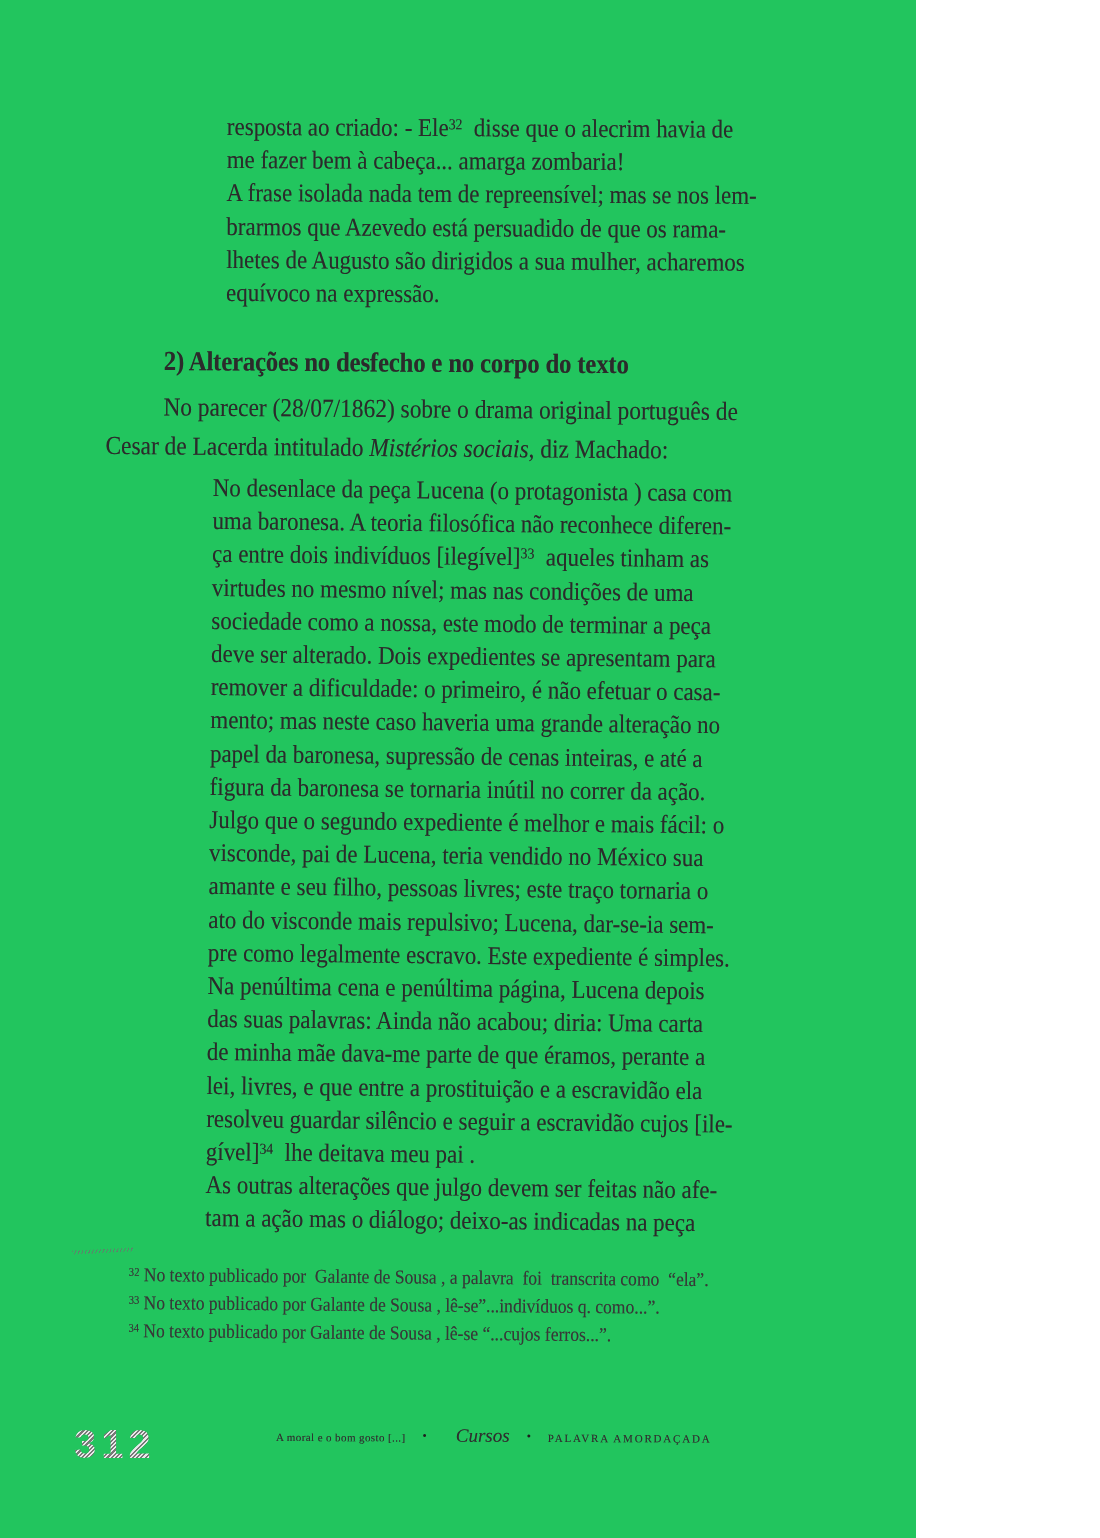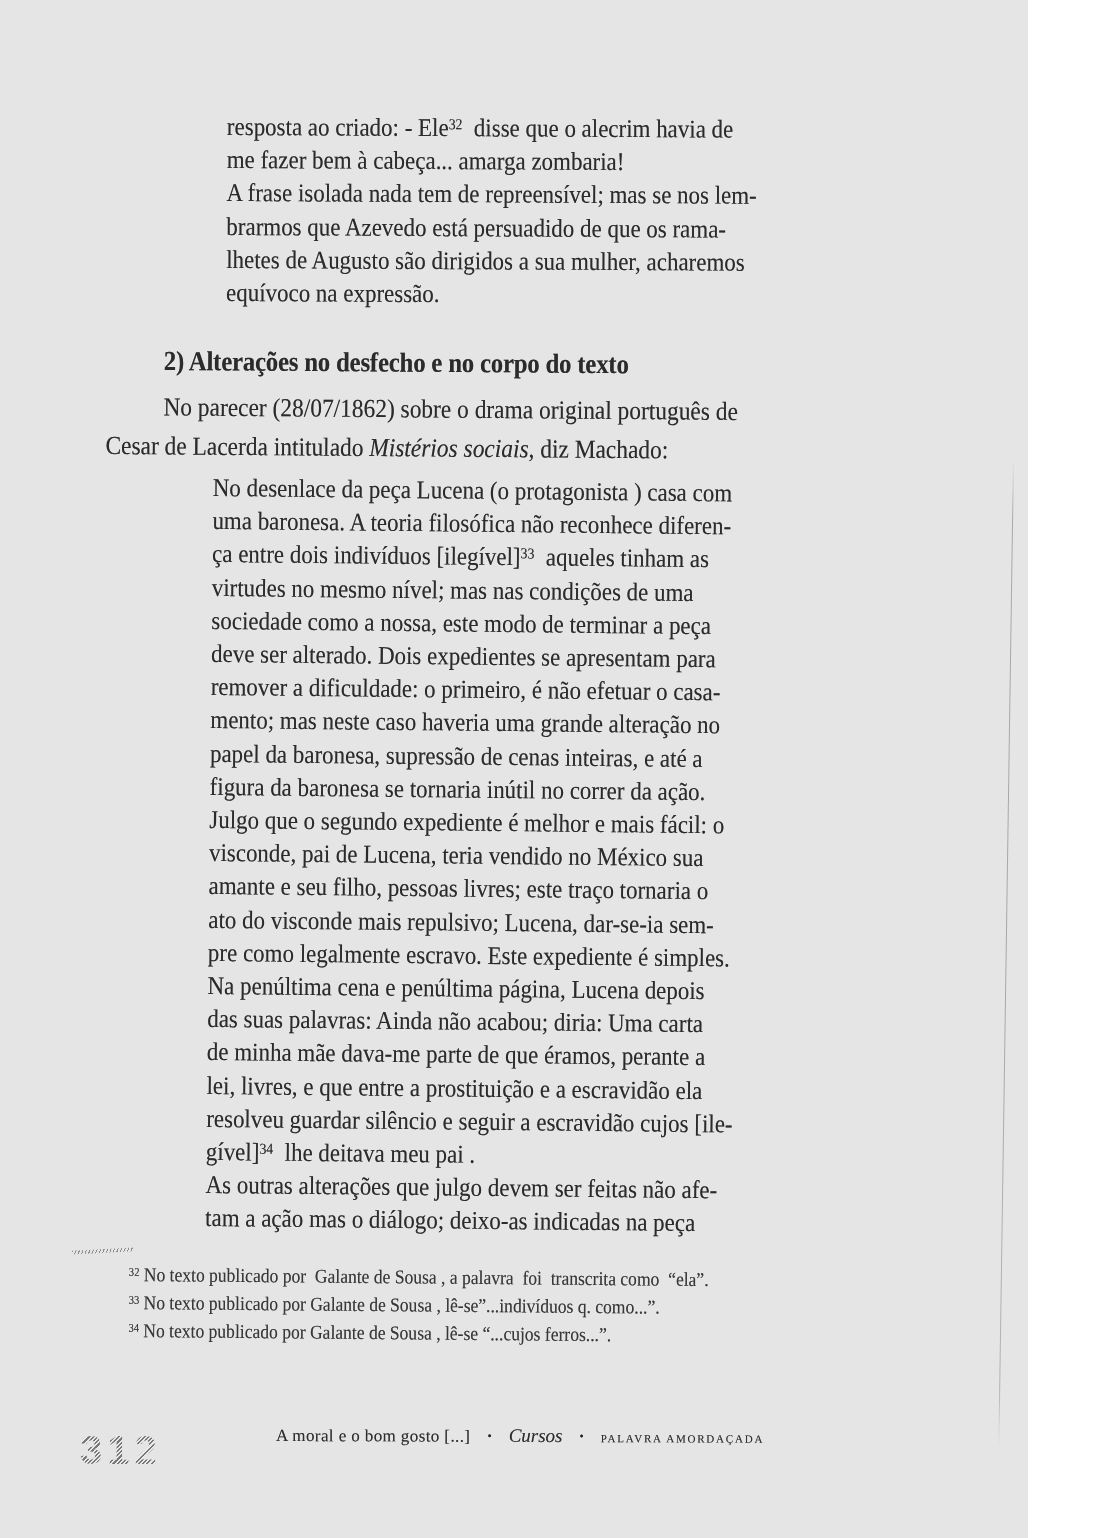--- a/index.html
+++ b/index.html
@@ -1,18 +1,18 @@
 <!DOCTYPE html>
 <html><head>
 <meta charset="utf-8">
 <style>
   html,body{margin:0;padding:0;background:#ffffff;}
   .page{
-    position:relative;width:1028px;height:1538px;overflow:hidden;
-    background:#e5e5e5;
+    position:relative;width:916px;height:1538px;overflow:hidden;
+    background:#22c55e;
     color:#2b2b2b;
     font-family:"Liberation Serif","DejaVu Serif",serif;
     text-shadow:0 0 .5px rgba(60,60,60,.5);
   }
   .line{white-space:pre-wrap;transform:scaleX(.9);transform-origin:0 50%;}
   sup{font-size:.6em;line-height:0;vertical-align:.45em;}
 
   .top-quote{position:absolute;left:227px;top:110px;width:680px;
     font-size:25.5px;line-height:33.2px;transform:rotate(.3deg);transform-origin:0 0;}
 
@@ -28,34 +28,34 @@
     font-size:25.5px;line-height:33.2px;transform:rotate(.6deg);transform-origin:0 0;}
 
   .fn-squiggle{position:absolute;left:72px;top:1249px;width:62px;height:4px;
     background:repeating-linear-gradient(115deg,#6f6f6f 0 1px,transparent 1px 3.2px);
     transform:rotate(-3deg);opacity:.75;}
 
   .footnotes{position:absolute;left:129px;top:1261px;width:760px;
     font-size:19.5px;line-height:28px;color:#383838;
     transform:rotate(.5deg);transform-origin:0 0;}
 
-  .page-num{position:absolute;left:70px;top:1418px;margin:10px;
+  .page-num{position:absolute;left:70px;top:1418px;margin:4px;
     font-family:"Liberation Sans","DejaVu Sans",sans-serif;
     font-size:40px;font-weight:700;letter-spacing:5px;
     color:#a6a6a6;text-shadow:.6px .6px 0 #8a8a8a,-.6px -.6px 0 #dedede;}
   @supports (-webkit-background-clip: text){
     .page-num{
       background:repeating-linear-gradient(135deg,#787878 0 1.5px,#e9e9e9 1.5px 3px);
       -webkit-background-clip:text;background-clip:text;color:transparent;text-shadow:none;}
   }
 
   .running{position:absolute;left:276px;top:1424px;display:flex;align-items:baseline;gap:17px;
     color:#2f2f2f;transform:rotate(.2deg);transform-origin:0 0;}
-  .running .title{font-size:17px;letter-spacing:.4px;text-align:right;}
-  .running .series{font-style:italic;font-size:19px;}
+  .running .title{font-size:11px;letter-spacing:.4px;text-align:right;}
+  .running .series{font-style:italic;font-size:19px;margin-left:12px;}
   .running .collection{font-size:11px;letter-spacing:1.8px;}
   .running .dot{font-size:12px;position:relative;top:-2px;color:#1e1e1e;}
 
   .scan-line{position:absolute;left:1013px;top:458px;width:1.4px;height:990px;
     background:linear-gradient(to bottom,rgba(130,130,130,0),rgba(120,120,120,.55) 6%,
       rgba(105,105,105,.5) 50%,rgba(120,120,120,.45) 94%,rgba(130,130,130,0));
     transform:rotate(.85deg);transform-origin:50% 0;}
 </style>
 </head>
 <body>

